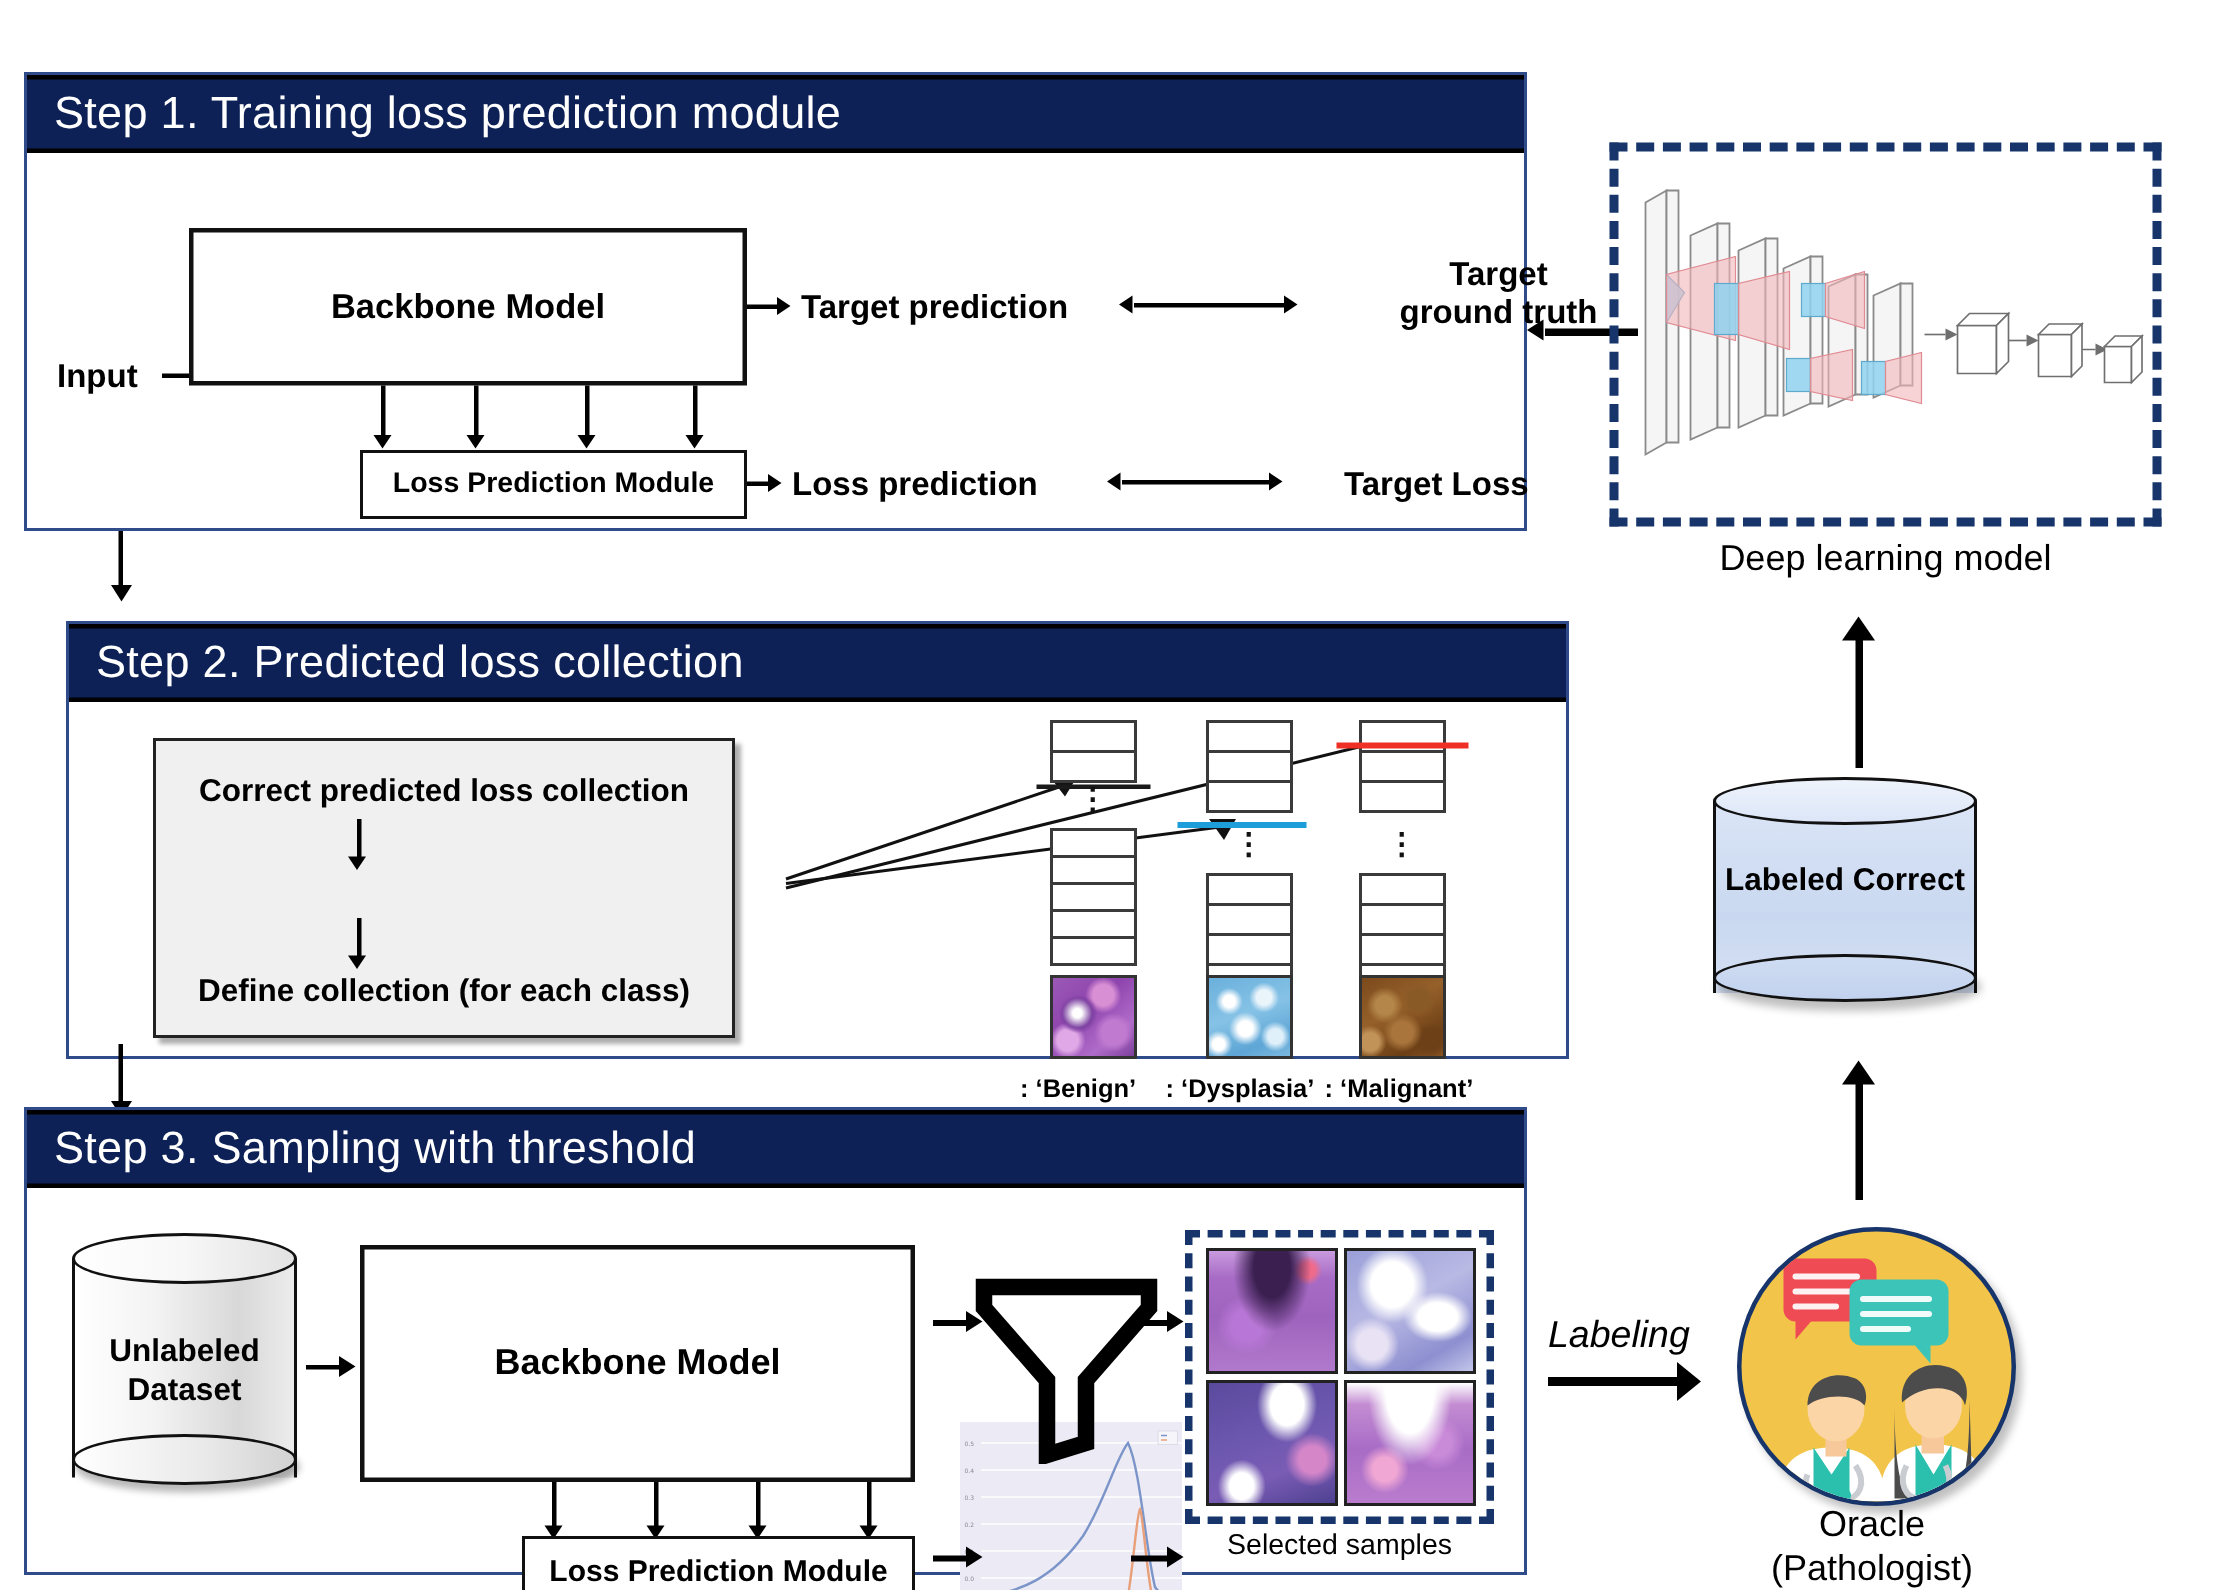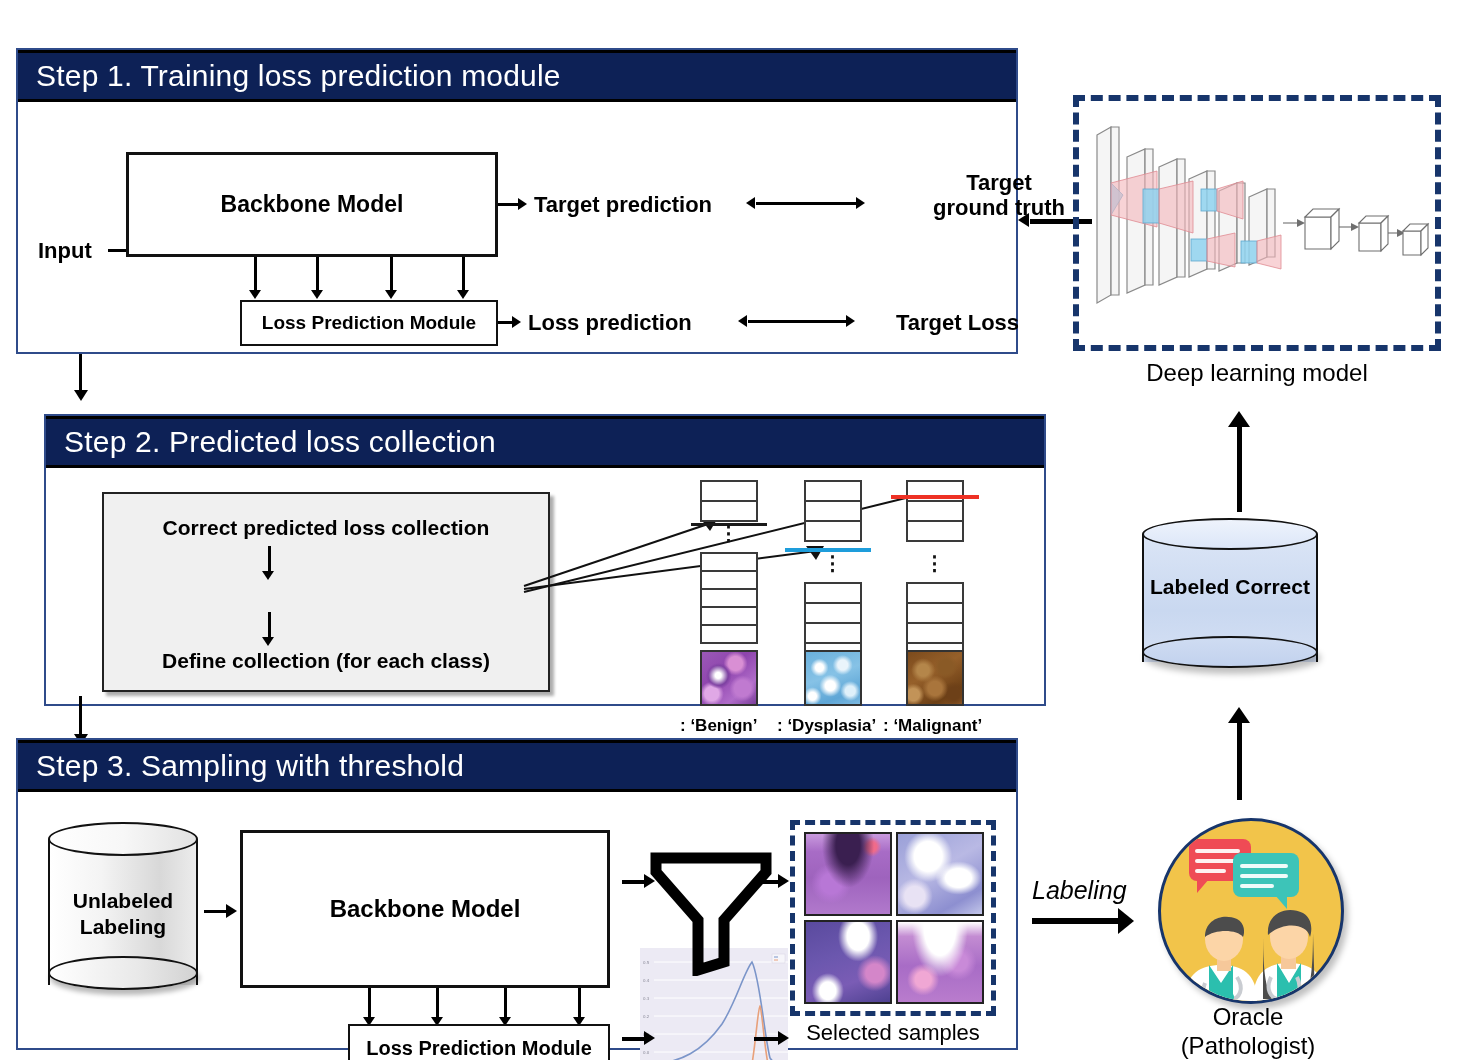--- a/index.html
+++ b/index.html
@@ -153,21 +153,21 @@
 
 <div class="ar ar-v" style="left:79px;top:354px;height:40px;"></div>
 <div class="head head-d" style="left:74px;top:390px;"></div>
 
 <div class="panel" id="panel-step2" style="left:16px;top:414px;width:1002px;height:292px;margin-left:28px;">
   <div class="panel-head">
     <span>Step 2. Predicted loss collection</span>
   </div>
   <div class="panel-body">
 
-    <div id="formula-box" style="left:56px;top:24px;width:448px;height:200px;">
+    <div id="formula-box" style="left:56px;top:24px;width:388px;height:200px;">
       <div class="frow" style="top:22px;">Correct predicted loss collection</div>
       <div class="fdown" style="top:52px;height:28px;"></div>
       <div class="head head-d sm" style="left:50%;margin-left:-64px;top:77px;"></div>
       <div class="fdown" style="top:118px;height:28px;"></div>
       <div class="head head-d sm" style="left:50%;margin-left:-64px;top:143px;"></div>
       <div class="frow" style="top:155px;">Define collection (for each class)</div>
     </div>
 
     <svg class="abs" style="left:0;top:0;width:1002px;height:240px;" viewBox="0 0 1002 240">
       <line x1="478" y1="118" x2="665" y2="55" stroke="#111" stroke-width="2"></line>
@@ -257,21 +257,21 @@
   <div class="panel-head">
     <span>Step 3. Sampling with threshold</span>
   </div>
   <div class="panel-body">
 
     <div class="cyl" style="left:30px;top:30px;width:150px;height:180px;">
       <div class="body" style="top:17px;height:146px;background:linear-gradient(90deg,#ffffff,#f4f4f4 35%,#d8d8d8 75%,#ececec);"></div>
       <div class="bot" style="top:134px;height:34px;background:linear-gradient(90deg,#ffffff,#e9e9e9 60%,#d2d2d2);box-shadow:2px 5px 5px rgba(0,0,0,.28);"></div>
       <div class="top" style="top:0;height:34px;background:linear-gradient(90deg,#ffffff,#f7f7f7 50%,#e2e2e2);"></div>
       <div class="txt" style="top:66px;">Unlabeled
-Labeling</div>
+Dataset</div>
     </div>
 
     <div class="ar ar-h" style="left:186px;top:118px;width:24px;"></div>
     <div class="head head-r" style="left:208px;top:112px;"></div>
 
     <div class="wbox" style="left:222px;top:38px;width:370px;height:158px;font-size:24px;">
       <span>Backbone Model</span>
     </div>
 
     <div class="ar ar-v" style="left:350px;top:196px;height:32px;"></div>
@@ -353,21 +353,21 @@
         radial-gradient(ellipse at 62% 18%, #ffffff 11px, rgba(255,255,255,0) 20px),
         radial-gradient(ellipse at 26% 86%, #ffffff 8px, rgba(255,255,255,0) 16px),
         radial-gradient(circle at 82% 64%, #d486c9 9px, rgba(212,134,201,0) 18px),
         linear-gradient(160deg,#5a4a9e,#6b57ae 40%,#7a5cb5 70%,#4e4191);"></div>
     <div class="tile" style="left:878px;top:128px;width:88px;height:84px;
       background:
         radial-gradient(ellipse at 50% 6%, #ffffff 16px, rgba(255,255,255,0) 28px),
         radial-gradient(circle at 30% 72%, #f0a7d4 8px, rgba(240,167,212,0) 16px),
         radial-gradient(circle at 72% 50%, #c98ad8 9px, rgba(201,138,216,0) 18px),
         linear-gradient(180deg,#ffffff 0%,#c38cd2 18%,#a86cc6 55%,#b97ccd 100%);"></div>
-    <div class="lbl center" style="left:760px;top:228px;width:230px;font-size:22px;font-weight:normal;">Selected samples</div>
+    <div class="lbl center" style="left:760px;top:228px;width:230px;font-size:19px;font-weight:normal;">Selected samples</div>
 
   </div>
 </div>
 
 <div class="dashframe" style="left:1073px;top:95px;width:368px;height:256px;"></div>
 <div class="abs" style="left:1083px;top:105px;width:348px;height:236px;">
   <svg viewBox="0 0 348 236" style="width:100%;height:100%;">
     <g stroke="#8a8a8a" stroke-width="1.2" fill="#f3f3f3" fill-opacity="0.85">
       <polygon points="14,30 28,22 28,190 14,198"></polygon>
       <polygon points="28,22 36,22 36,190 28,190"></polygon>

